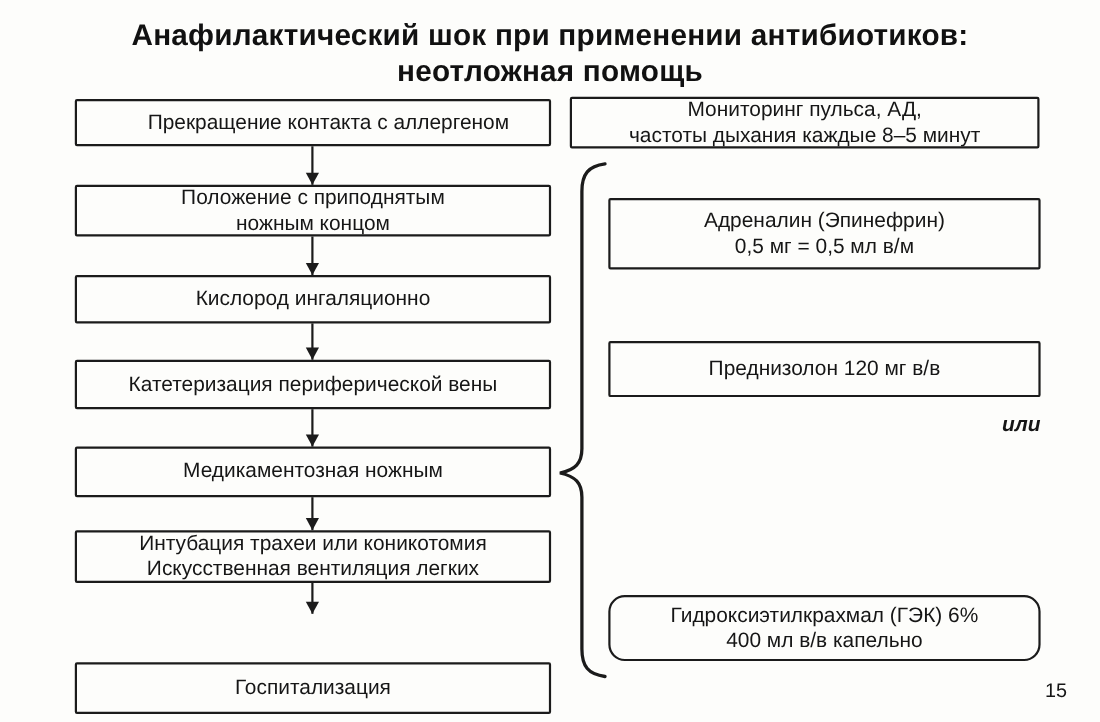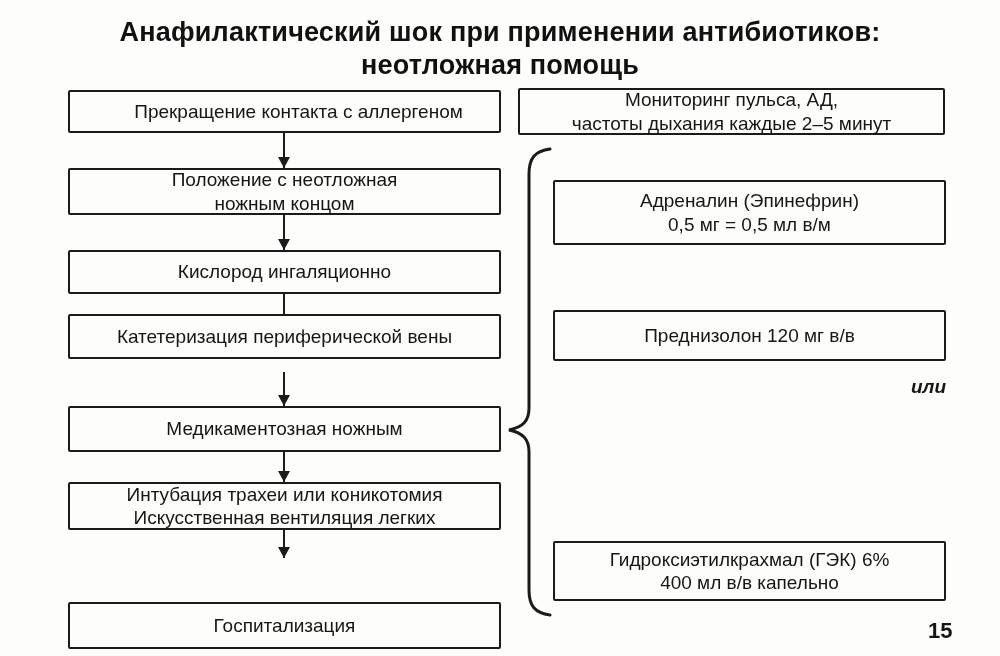--- a/index.html
+++ b/index.html
@@ -81,75 +81,74 @@
     font-style: italic;
     font-weight: bold;
   }
   .brace {
     position: absolute;
     left: 504px;
     top: 146px;
   }
   .page-number {
     position: absolute;
-    left: 928px;
+    left: 950px;
     top: 618px;
-    font-size: 22px;
-    font-weight: bold;
+    font-size: 18px;
   }
 </style>
 </head>
 <body>
 
 <div class="canvas">
 
   <h1 class="title">Анафилактический шок при применении антибиотиков:
 неотложная помощь</h1>
 
   <div class="box left-box" style="top:90px; height:43px;padding-left:36px;">Прекращение контакта с аллергеном</div>
 
   <div class="arrow" style="top:133px; height:35px;"></div>
 
-  <div class="box left-box" style="top:168px; height:47px;">Положение с неотложная
+  <div class="box left-box" style="top:168px; height:47px;">Положение с приподнятым
 ножным концом</div>
 
   <div class="arrow" style="top:215px; height:35px;"></div>
 
   <div class="box left-box" style="top:250px; height:44px;">Кислород ингаляционно</div>
 
   <div class="arrow" style="top:294px; height:33px;"></div>
 
-  <div class="box left-box" style="top:314px; height:45px;">Катетеризация периферической вены</div>
+  <div class="box left-box" style="top:327px; height:45px;">Катетеризация периферической вены</div>
 
   <div class="arrow" style="top:372px; height:34px;"></div>
 
   <div class="box left-box" style="top:406px; height:46px;">Медикаментозная ножным</div>
 
   <div class="arrow" style="top:452px; height:30px;"></div>
 
   <div class="box left-box" style="top:482px; height:48px;">Интубация трахеи или коникотомия
 Искусственная вентиляция легких</div>
 
   <div class="arrow" style="top:530px; height:28px;"></div>
 
   <div class="box left-box" style="top:558px; height:47px;margin-top:44px;">Госпитализация</div>
 
   <div class="box" style="left:518px; top:88px; width:427px; height:47px;">Мониторинг пульса, АД,
-частоты дыхания каждые 2–5 минут</div>
+частоты дыхания каждые 8–5 минут</div>
 
   <svg class="brace" width="50" height="472" viewBox="0 0 50 472" aria-hidden="true">
     <path d="M 46,3 C 31,5 25,12 25,28 L 25,262 C 25,275 19,281 5,284 C 19,287 25,293 25,306 L 25,444 C 25,460 31,467 46,469" fill="none" stroke="#1b1b1b" stroke-width="3" stroke-linecap="round"></path>
   </svg>
 
   <div class="box right-box" style="top:180px; height:65px;">Адреналин (Эпинефрин)
 0,5 мг = 0,5 мл в/м</div>
 
   <div class="box right-box" style="top:310px; height:51px;">Преднизолон 120 мг в/в</div>
 
   <div class="or-label">или</div>
 
 
-  <div class="box right-box" style="top:541px; height:60px;">Гидроксиэтилкрахмал (ГЭК) 6%
+  <div class="box right-box" style="top:541px; height:60px;border-radius:15px;">Гидроксиэтилкрахмал (ГЭК) 6%
 400 мл в/в капельно</div>
 
   <div class="page-number">15</div>
 
 </div>
 
 </body></html>

